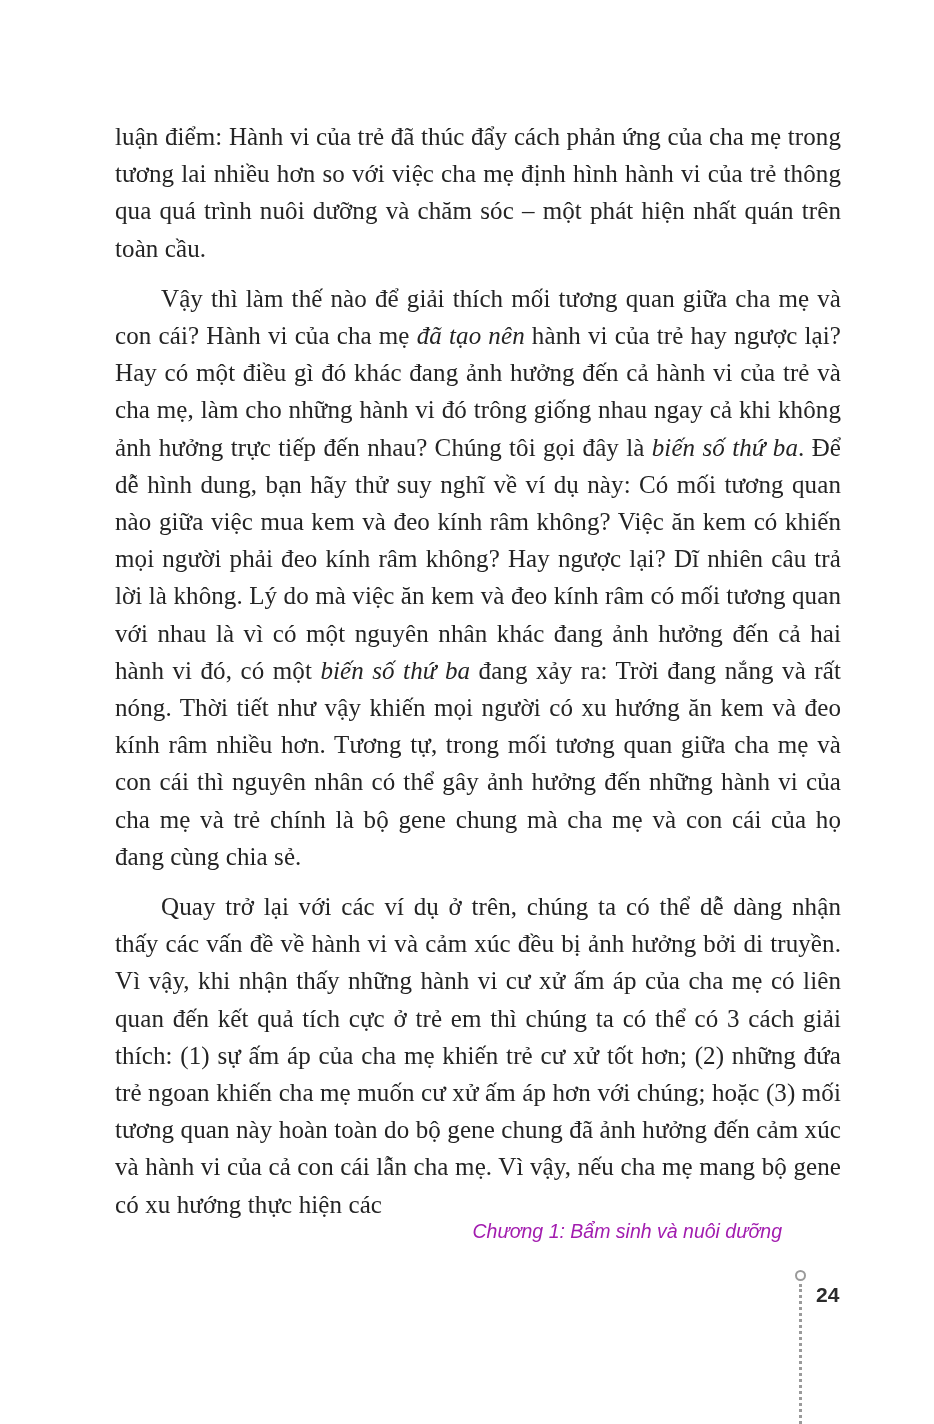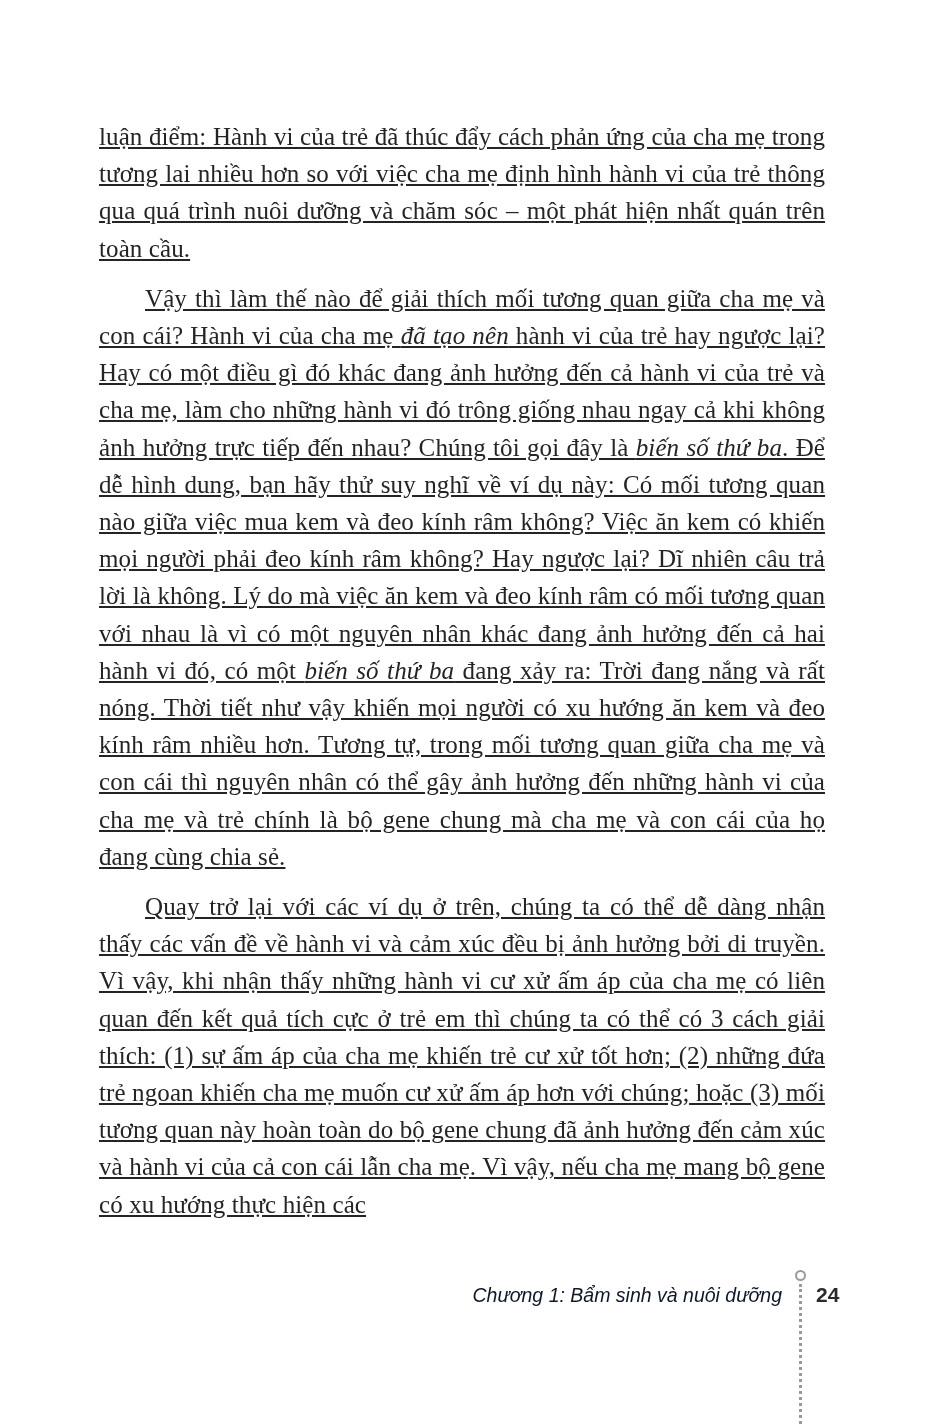--- a/index.html
+++ b/index.html
@@ -10,48 +10,47 @@
   .page {
     position: relative;
     width: 934px;
     height: 1424px;
     background: #ffffff;
     overflow: hidden;
     font-family: "Liberation Serif", serif;
   }
   .page-text {
     position: absolute;
-    left: 99px;
+    left: 115px;
     top: 118px;
     width: 726px;
     color: #242424;
-    text-decoration: underline;
   }
   .page-text p {
     margin: 0 0 13px 0;
     font-size: 25px;
     line-height: 37.2px;
     text-align: justify;
     text-justify: inter-word;
     letter-spacing: 0.1px;
   }
   .page-text p.indent {
     text-indent: 46px;
   }
   .page-text em {
     font-style: italic;
   }
   .footer-chapter {
     position: absolute;
-    top: 1284px;
+    top: 1220px;
     right: 152px;
     font-family: "Liberation Sans", sans-serif;
     font-style: italic;
     font-size: 19.5px;
-    color: #0f172a;
+    color: #a21caf;
     white-space: nowrap;
   }
   .footer-divider {
     position: absolute;
     left: 799px;
     top: 1284px;
     width: 0;
     height: 140px;
     border-left: 3px dotted #9a9a9a;
   }

